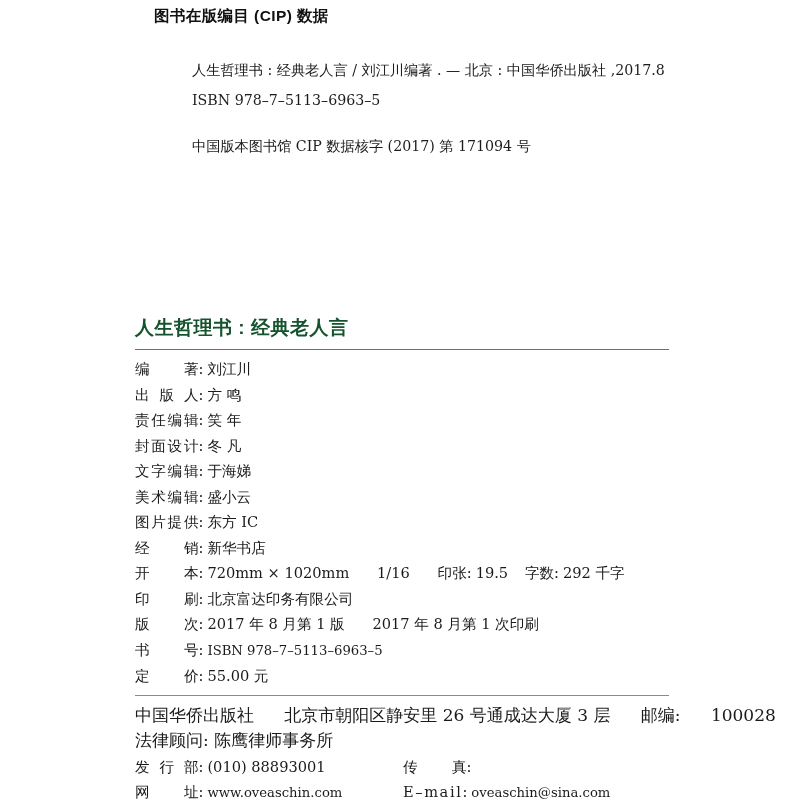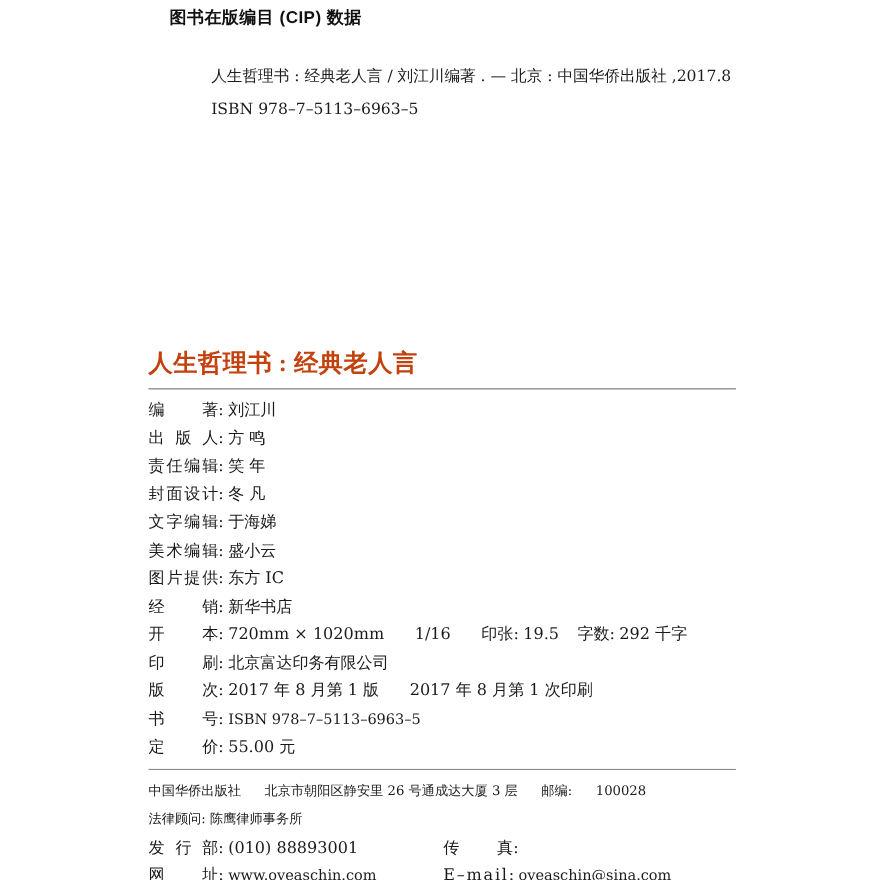--- a/index.html
+++ b/index.html
@@ -49,25 +49,25 @@
   }
 
   
   .colophon {
     position: absolute;
     left: 135px;
     top: 315px;
     width: 534px;
   }
   .book-title {
-    font-family: Liberation Serif, serif;
+    font-family: Liberation Sans, sans-serif;
     font-weight: bold;
-    font-size: 22px;
+    font-size: 19px;
     letter-spacing: 0.5px;
-    color: #c2410c;
+    color: #14532d;
     margin: 0;
     padding-bottom: 8px;
     white-space: nowrap;
   }
   .rule {
     height: 1px;
     background: #6f6f6f;
     width: 100%;
   }
   .rule.thin {
@@ -109,21 +109,21 @@
     margin: 0;
     padding: 0;
     list-style: none;
   }
 
   
   .pub-block {
     padding-top: 7px;
   }
   .pub-row {
-    font-size: 12px;
+    font-size: 17px;
     line-height: 25.5px;
     white-space: nowrap;
   }
   .contact-row {
     display: flex;
     align-items: baseline;
     font-size: 14.6px;
     line-height: 25.5px;
     white-space: nowrap;
   }
@@ -145,20 +145,21 @@
 <body>
 
 <section class="cip-block">
   <h1 class="cip-heading">图书在版编目 (CIP) 数据</h1>
 
   <div class="cip-line">人生哲理书 : 经典老人言 / 刘江川编著 . — 北京 : 中国华侨出版社 ,2017.8</div>
 
   <div class="cip-line">ISBN 978–7–5113–6963–5</div>
 
 
+  <div class="cip-line gap-top2">中国版本图书馆 CIP 数据核字 (2017) 第 171094 号</div>
 </section>
 
 <section class="colophon">
 
   <h2 class="book-title">人生哲理书 : 经典老人言</h2>
 
   <div class="rule"></div>
 
   <ul class="cred-list">
     <li class="cred-row">

